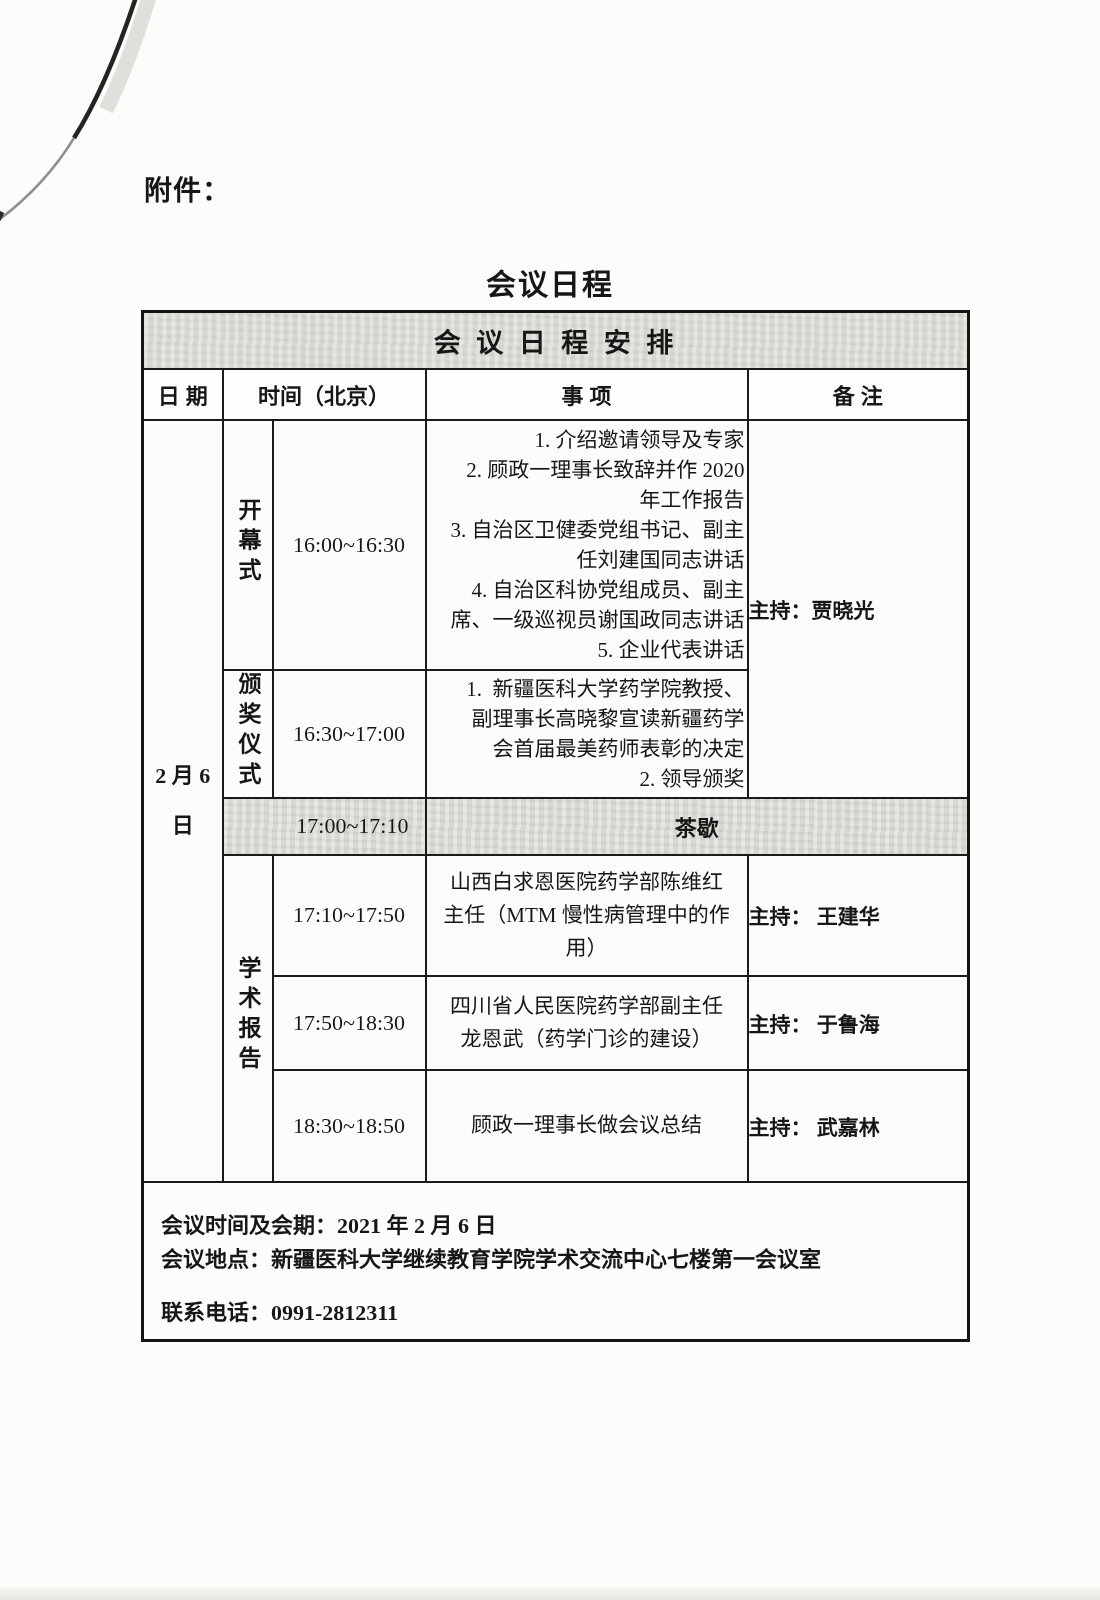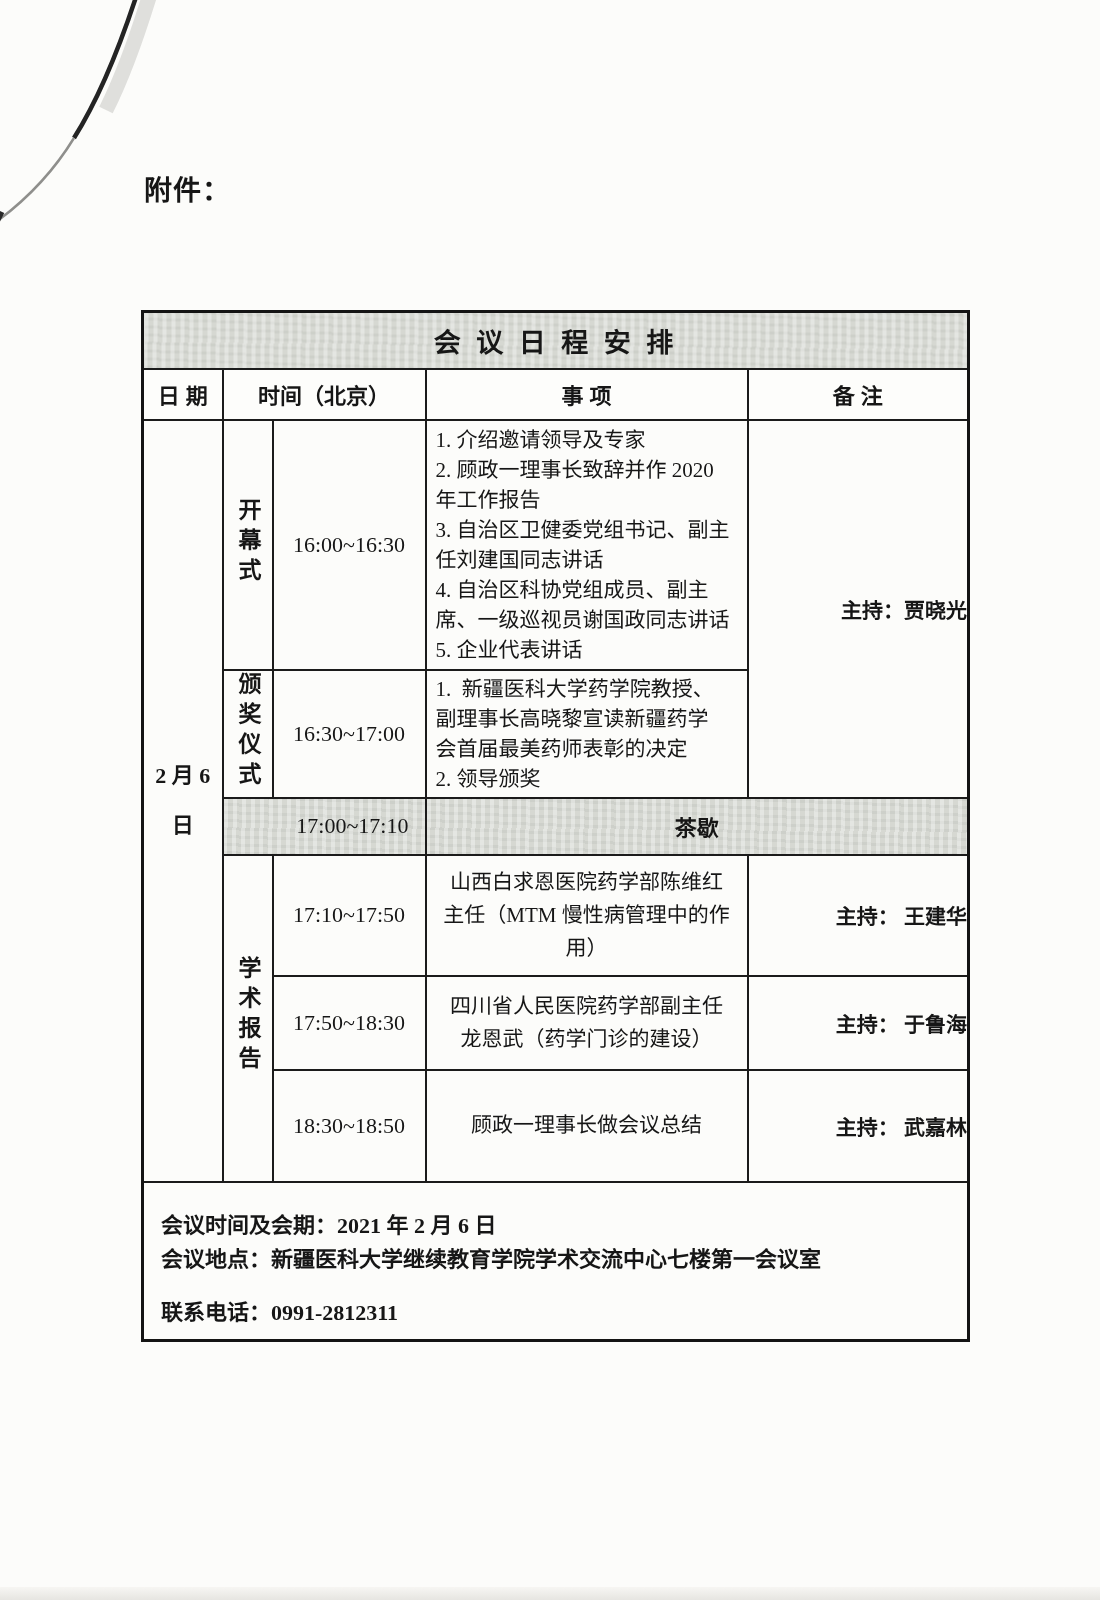--- a/index.html
+++ b/index.html
@@ -50,26 +50,26 @@
     display:inline-block; writing-mode:vertical-lr; text-orientation:upright;
     font-size:23px; font-weight:600; letter-spacing:7px; line-height:1;
   }
   td.time {
     font-family:"Liberation Serif", serif; font-size:22px;
     text-align:center; white-space:nowrap;
   }
   td.tea-time { text-align:right; padding-right:16px; }
   td.tea-label { text-align:center; font-size:22px; font-weight:600; }
   td.items {
-    white-space:pre-wrap; text-align:left; font-size:21px;
+    white-space:pre-wrap; text-align:right; font-size:21px;
     line-height:30px; padding:3px 2px 3px 9px;
   }
   td.items.centered { text-align:center; line-height:33px; padding:3px 4px; }
   td.note {
-    text-align:right; font-size:21px; font-weight:600; white-space:pre-wrap;
+    text-align:left; font-size:21px; font-weight:600; white-space:pre-wrap;
   }
   td.foot {
     vertical-align:top; text-align:left; font-size:22px; font-weight:700;
     padding:17px 10px 0 17px; line-height:34px;
   }
   .foot-line { white-space:pre-wrap; }
   .foot-phone { margin-top:19px; white-space:pre-wrap; }
   .bottom-edge {
     position:absolute; left:0; bottom:0; width:1100px; height:13px;
     background:linear-gradient(#f7f6f3, #e6e5e1);
@@ -81,20 +81,21 @@
 <div class="page">
 
   <svg class="crease" width="260" height="260" viewBox="0 0 260 260">
     <path d="M150,-6 C136,40 122,78 106,110" stroke="#c7c7c2" stroke-width="15" fill="none" opacity="0.55"></path>
     <path d="M137,-6 C120,46 98,100 74,138" stroke="#242424" stroke-width="4.5" fill="none"></path>
     <path d="M74,138 C52,174 26,200 -4,222" stroke="#8f8f8c" stroke-width="2.5" fill="none"></path>
     <path d="M2,212 L-4,224" stroke="#2a2a2a" stroke-width="5" fill="none"></path>
   </svg>
 
   <div class="attachment">附件：</div>
+  <div class="title2">会议日程</div>
 
   <table class="agenda">
     <colgroup>
       <col style="width:80px">
         <col style="width:50px">
         <col style="width:153px">
       <col style="width:322px">
         <col style="width:221px">
     </colgroup>
     <tbody>

